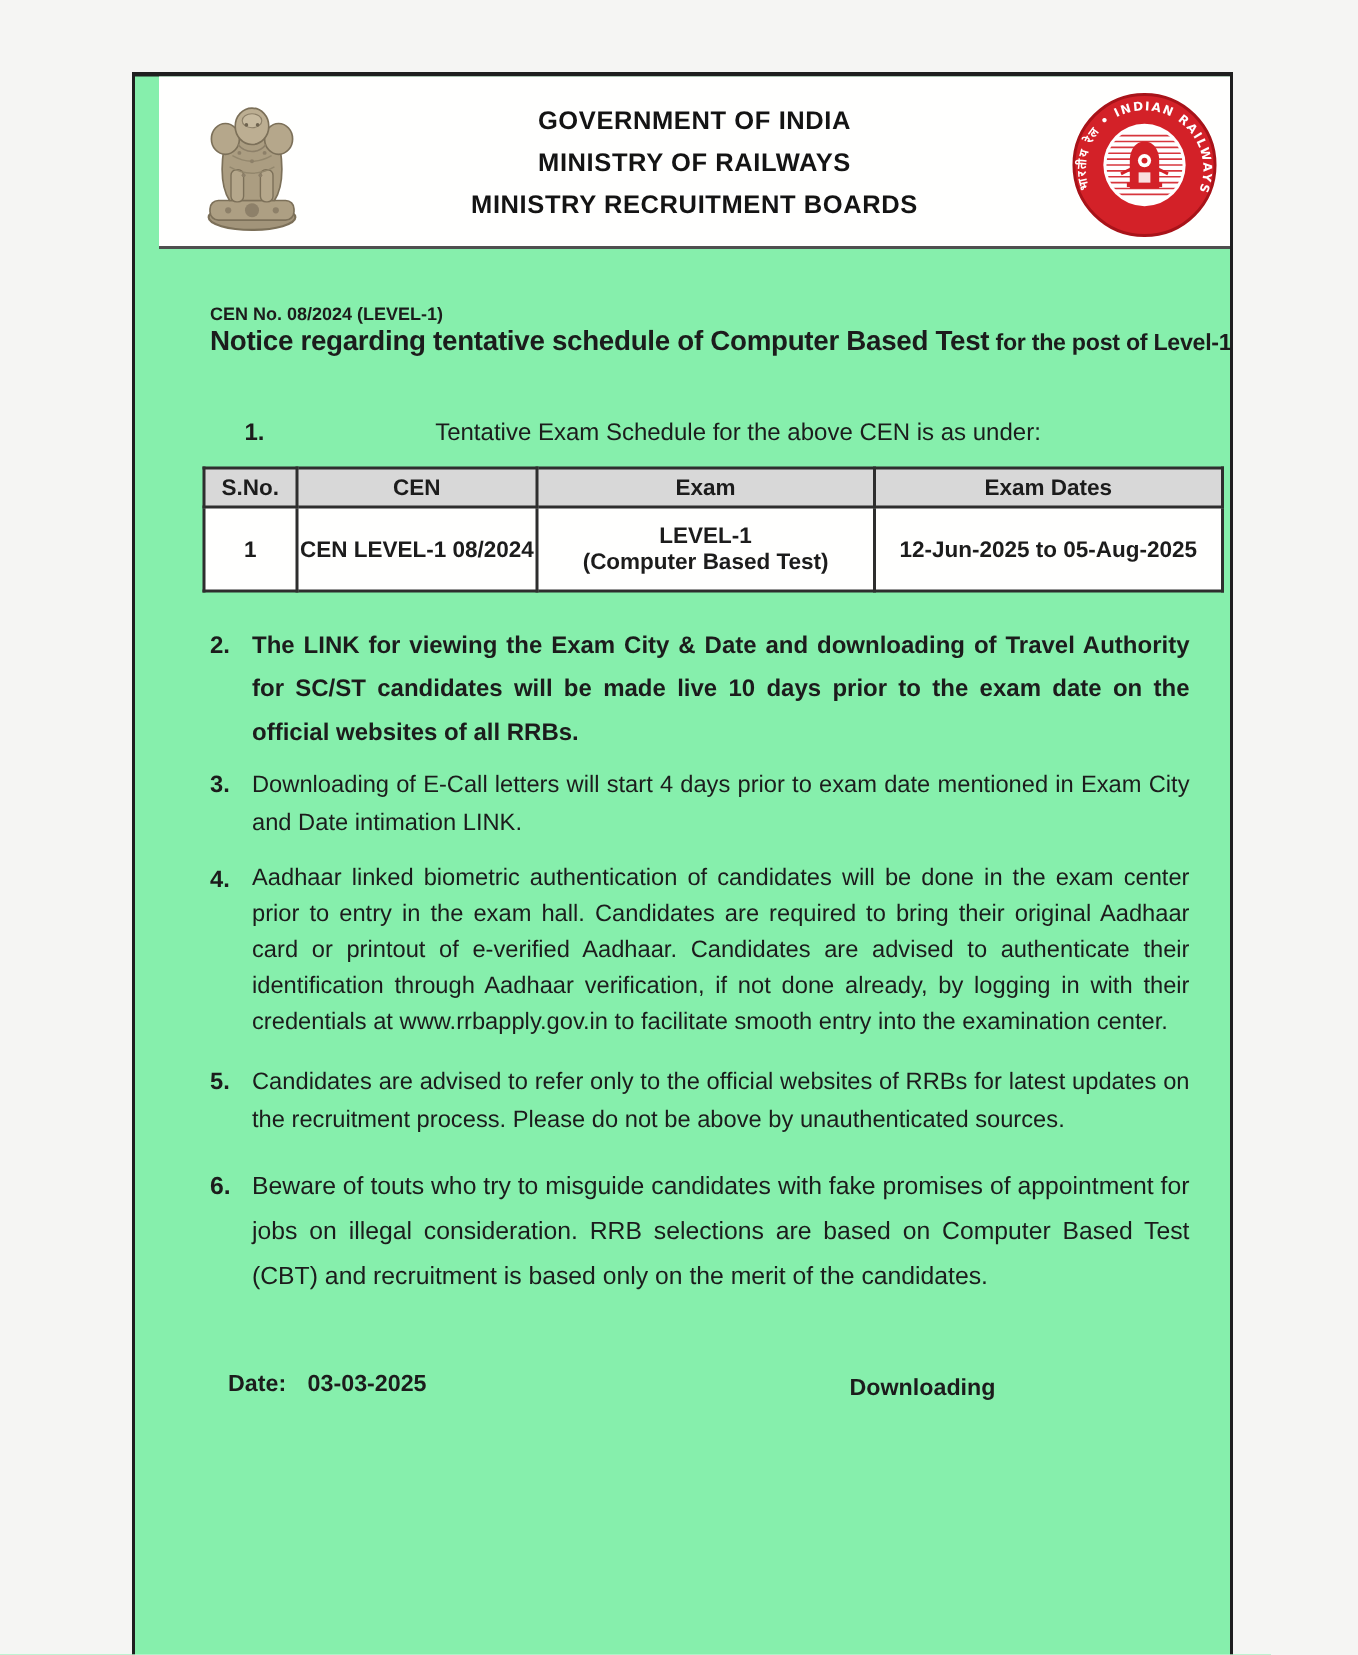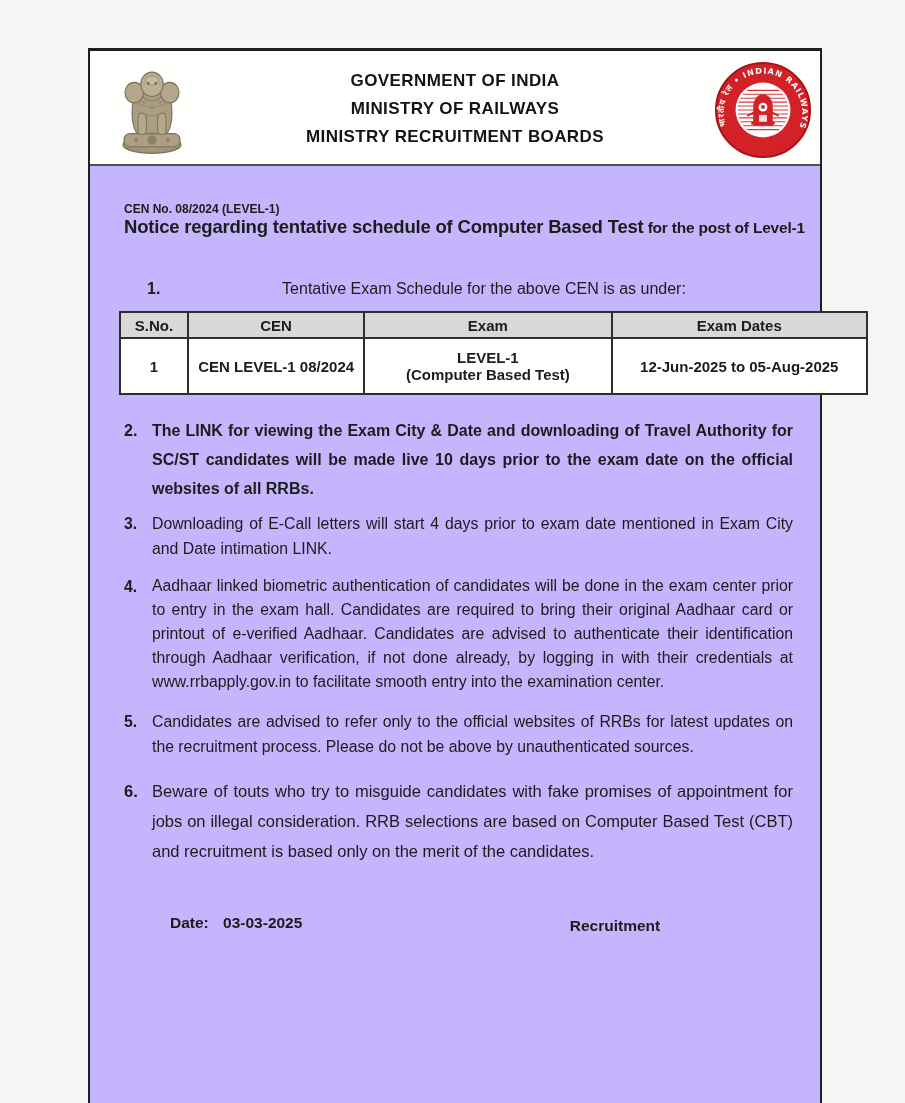--- a/index.html
+++ b/index.html
@@ -8,24 +8,25 @@
     background:#f5f5f3;
     font-family:"Liberation Sans","DejaVu Sans",sans-serif;
     color:#1c1c1c;
     position:relative;
     overflow:hidden;
   }
   .page {
     position:absolute;
     left:88px; top:48px;
     width:734px; height:1055px;
-    background:#c4b5fd;
+    background:#86efac;
     border-left:2px solid #1f1f1f;
     border-right:2px solid #1f1f1f;
     border-top:3px solid #1f1f1f;
+    padding-left:16px;
   }
   
   .header-band {
     position:relative;
     height:115px;
     border-bottom:2px solid #4f4f4f;
     background:#fffffe;
   }
   .org-lines {
     position:absolute; left:0; right:0; top:20px;
@@ -57,21 +58,21 @@
   .item-2 .num, .item-2 .txt { font-weight:bold; line-height:29px; font-size:16px; }
   .item-3 { margin-top:8px; }
   .item-4 { margin-top:13px; }
   .item-4 .txt { line-height:24px; }
   .item-5 { margin-top:15px; }
   .item-6 { margin-top:17px; }
   .item-6 .num, .item-6 .txt { font-size:16.5px; line-height:30px; }
   
   .sched-table {
     margin:13px 0 0 -5px;
-    width:749px;
+    width:681px;
     border-collapse:collapse;
     table-layout:fixed;
   }
   .sched-table th, .sched-table td {
     border:2px solid #2e2e2e;
     text-align:center; vertical-align:middle;
     font-weight:bold;
   }
   .sched-table th { background:#d8d8d8; font-size:15px; height:26px; }
   .sched-table td { height:56px; font-size:15px; background:#fffffe; }
@@ -79,21 +80,21 @@
   .col-cen { width:23.6%; }
   .col-exam { width:33.1%; }
   .col-dates { width:34.2%; }
   .cell-dates { font-size:16.5px; }
   .note-line { margin:18px 0 0 28px; font-size:15.8px; }
   
   .footer {
     margin-top:48px;
     display:flex; align-items:flex-start;
   }
-  .date-block { margin-left:46px; font-weight:bold; font-size:15.5px; }
+  .date-block { margin-left:12px; font-weight:bold; font-size:15.5px; }
   .date-block .date-value { margin-left:10px; }
   .sign-block {
     margin-left:auto; margin-right:58px;
     width:240px; text-align:center;
     font-weight:bold; font-size:15.5px; line-height:23px;
   }
 </style>
 </head>
 <body>
 
@@ -230,18 +231,18 @@
       <span class="num">6.</span>
       <span class="txt">Beware of touts who try to misguide candidates with fake promises of appointment for jobs on illegal consideration. RRB selections are based on Computer Based Test (CBT) and recruitment is based only on the merit of the candidates.</span>
     </div>
 
     <div class="footer">
       <div class="date-block">
         <span>Date:</span>
         <span class="date-value">03-03-2025</span>
       </div>
       <div class="sign-block">
-        <div>Recruitment</div>
+        <div>Downloading</div>
       </div>
     </div>
 
   </div>
 </div>
 
 </body></html>

